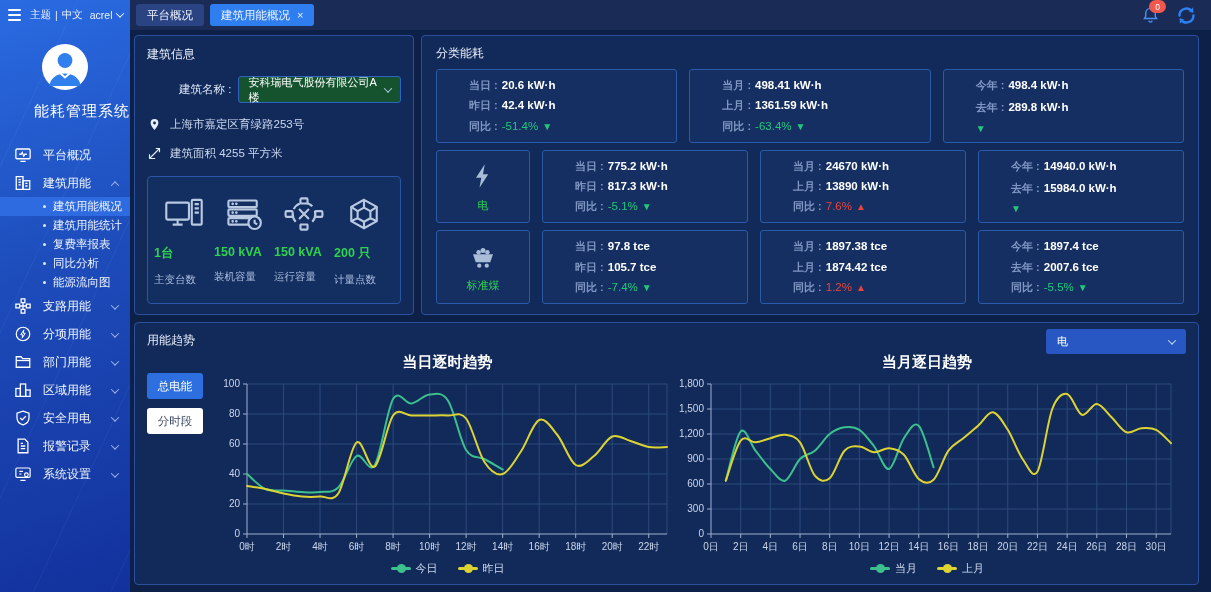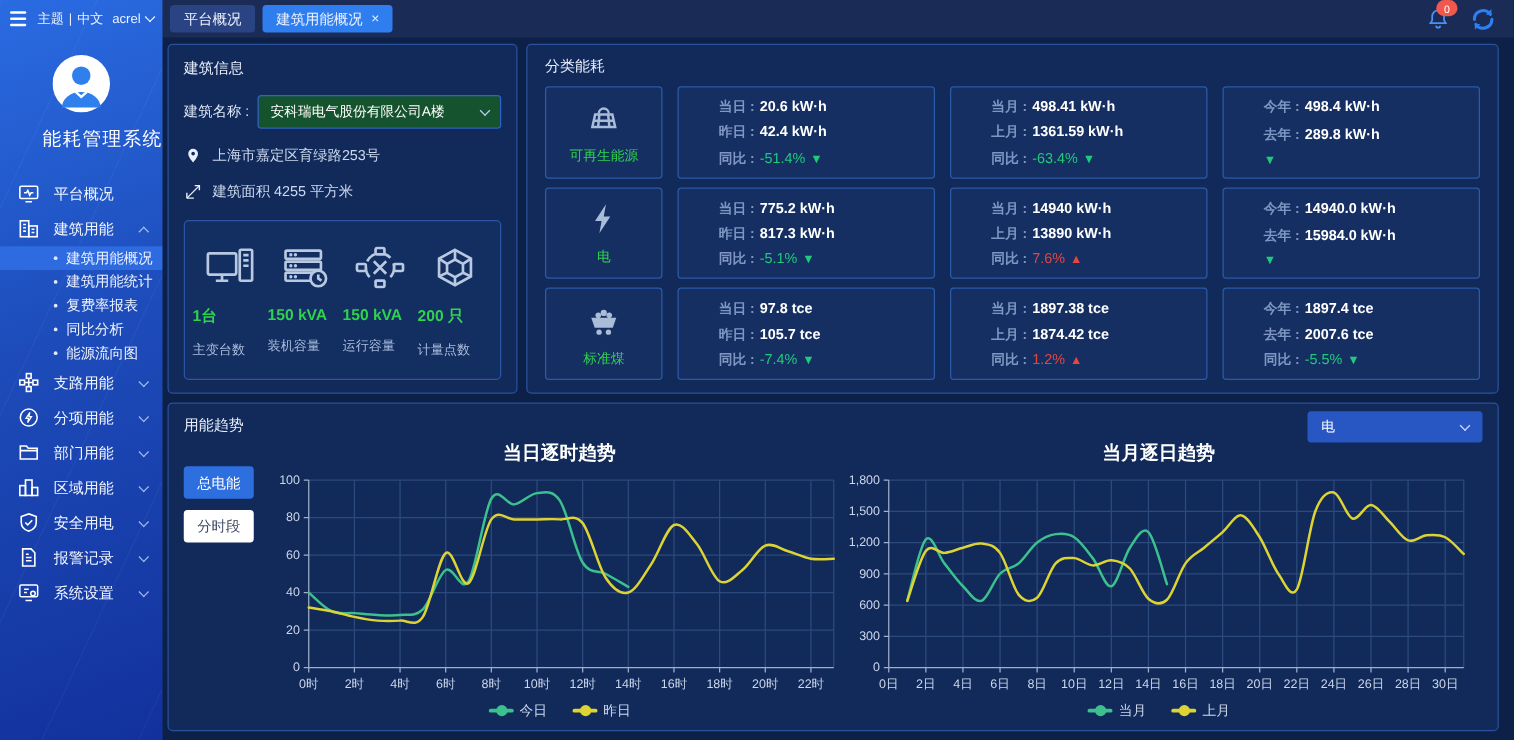--- a/index.html
+++ b/index.html
@@ -35,21 +35,21 @@
   .spacer{flex:1;}
   .bell-wrap{position:relative;width:22px;height:22px;display:flex;align-items:center;justify-content:center;cursor:pointer;}
   .badge{position:absolute;top:-4px;right:-5px;min-width:13px;height:13px;border-radius:7px;background:#f0584e;color:#fff;font-size:8.5px;display:flex;align-items:center;justify-content:center;padding:0 2px;}
   .refresh{width:22px;height:22px;display:flex;align-items:center;justify-content:center;cursor:pointer;margin-left:8px;}
   .content{flex:1;display:flex;flex-direction:column;gap:7px;padding:5px 12px 7px 4px;min-height:0;}
   .row1{display:flex;gap:7px;height:280px;}
   .panel{background:#112a5a;border:1px solid #2a509e;border-radius:4px;box-sizing:border-box;}
   .panel-title{font-size:12px;color:#e9eefb;}
   
   .building-panel{flex:0 0 280px;width:280px;padding:10px 12px;}
-  .bi-name-row{display:flex;align-items:center;margin-top:13px;gap:7px;font-size:11.5px;color:#dde6f7;}
+  .bi-name-row{display:flex;align-items:center;margin-top:13px;gap:7px;font-size:11.5px;color:#dde6f7;margin-left:32px;}
   .bi-select{flex:1;background:#14532d;border:1px solid #2f62c4;border-radius:3px;height:25px;display:flex;align-items:center;justify-content:space-between;padding:0 9px;font-size:11px;color:#fff;cursor:pointer;}
   .bi-select .chev{color:#bcd2f6;}
   .bi-line{display:flex;align-items:center;gap:8px;margin-top:14px;font-size:11.5px;color:#ccd8ee;}
   .bi-icon{width:15px;display:flex;justify-content:center;}
   .bi-stats-box{border:1px solid #2b55a5;background:#132e61;border-radius:4px;margin-top:15px;padding:20px 6px 16px;display:flex;justify-content:space-between;}
   .stat{flex:1;text-align:left;}
   .stat-icon{height:34px;display:flex;align-items:center;justify-content:center;}
   .stat-value{color:#2fd24e;font-size:12.5px;font-weight:bold;margin-top:14px;white-space:nowrap;}
   .stat-label{color:#a9bcdc;font-size:10.5px;margin-top:11px;white-space:nowrap;}
   
@@ -348,28 +348,20 @@
                 <div class="stat-value">200 只</div>
                 <div class="stat-label">计量点数</div>
               </div>
             </div>
         </section>
 
         <section class="panel energy-panel">
           <div class="panel-title">分类能耗</div>
           <div class="energy-rows" id="energyRows">
               <div class="energy-row">
-                <div class="cat-tile">
-                  <div><svg width="30" height="30" viewBox="0 0 24 24" fill="none" stroke="#a9bcd8" stroke-width="1.6">
-                      <path d="M8.8 9.5a3.2 3.2 0 0 1 6.4 0"></path>
-                      <path d="M6.5 10h11l1.8 8H4.7z"></path>
-                      <path d="M9.2 10l-.8 8M14.8 10l.8 8M5.8 14h12.4"></path>
-                    </svg></div>
-                  <div class="cat-label">可再生能源</div>
-                </div>
                 <div class="energy-card">
                   <div class="card-line">
                     <span class="cl-label">当日 : </span>
                     <span class="cl-value">20.6 kW·h</span>
                   </div>
                   <div class="card-line">
                     <span class="cl-label">昨日 : </span>
                     <span class="cl-value">42.4 kW·h</span>
                   </div>
                   <div class="card-line">
@@ -425,21 +417,21 @@
                   </div>
                   <div class="card-line">
                     <span class="cl-label">同比 : </span>
                     <span class="cl-value down">-5.1%</span>
                     <span class="t-arrow down">▼</span>
                   </div>
                 </div>
                 <div class="energy-card">
                   <div class="card-line">
                     <span class="cl-label">当月 : </span>
-                    <span class="cl-value">14940 kW·h</span>
+                    <span class="cl-value">24670 kW·h</span>
                   </div>
                   <div class="card-line">
                     <span class="cl-label">上月 : </span>
                     <span class="cl-value">13890 kW·h</span>
                   </div>
                   <div class="card-line">
                     <span class="cl-label">同比 : </span>
                     <span class="cl-value up">7.6%</span>
                     <span class="t-arrow up">▲</span>
                   </div>

